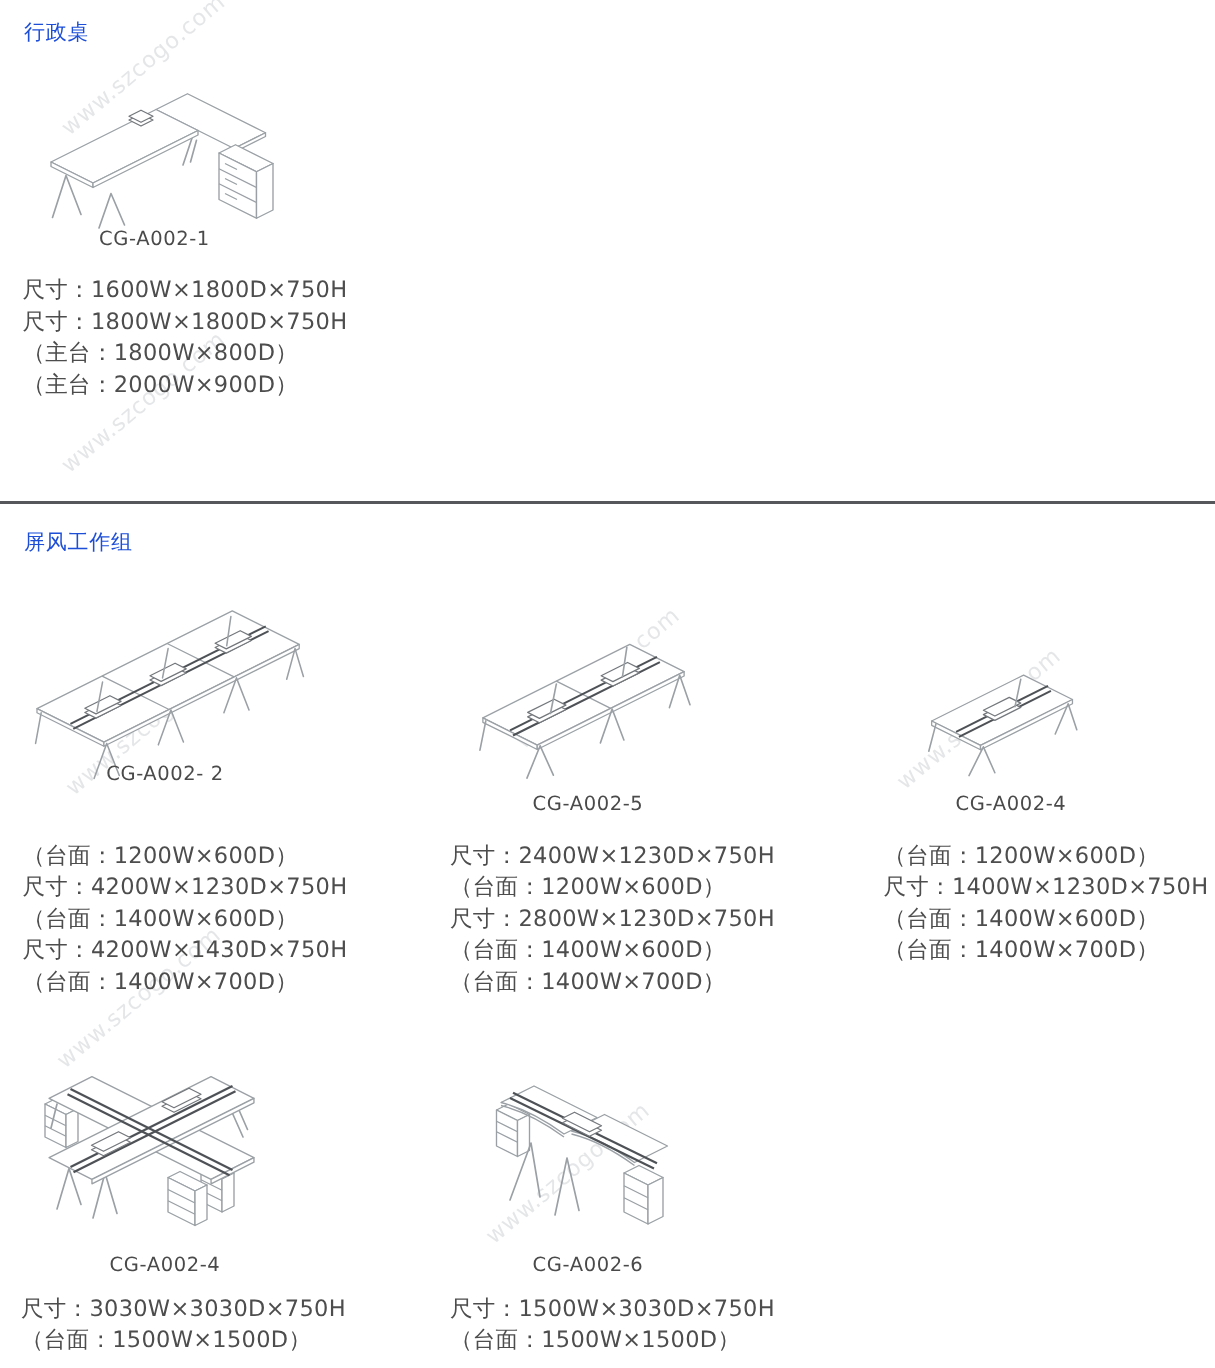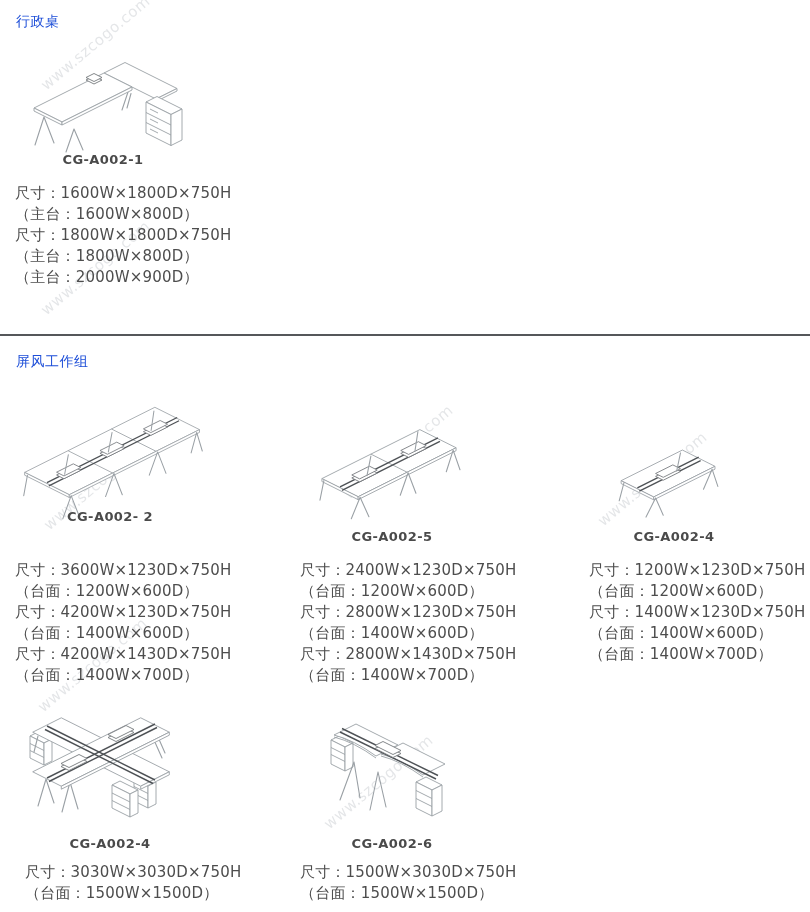--- a/index.html
+++ b/index.html
@@ -2,21 +2,21 @@
 <html><head>
 <meta charset="utf-8">
 <style>
   * { margin:0; padding:0; box-sizing:border-box; }
   html,body { background:#ffffff; }
   .page {
     position:relative; width:810px; height:912px; background:#fff; overflow:hidden;
     font-family:"DejaVu Sans","Liberation Sans",sans-serif; color:#4c4c4c;
   }
   .section-title { position:absolute; font-size:14px; color:#1d4ed8; letter-spacing:0.5px; }
-  .model-label { position:absolute; font-size:13px; color:#4a4a4a; text-align:center; letter-spacing:0.4px;font-weight:bold; }
+  .model-label { position:absolute; font-size:13px; color:#4a4a4a; text-align:center; letter-spacing:0.4px; }
   .specs { position:absolute; font-size:15px; line-height:21px; color:#4d4d4d; letter-spacing:0.2px; }
   .divider { position:absolute; left:0; width:810px; height:2px; background:#55575a; }
   .wm {
     position:absolute; font-size:15px; letter-spacing:0.6px; color:#cfd2d6; opacity:0.55;
     transform:rotate(-40deg); transform-origin:0 50%; white-space:nowrap; pointer-events:none;
   }
   svg.draw { position:absolute; overflow:visible; }
   .o   { fill:#ffffff; stroke:#9aa0a5; stroke-width:0.9; stroke-linejoin:round; }
   .l   { fill:none; stroke:#9aa0a5; stroke-width:0.9; }
   .sp  { fill:none; stroke:#4e5256; stroke-width:1.4; }
@@ -55,21 +55,20 @@
         <path class="o" d="M6 62 L6 65 L34 79 L34 76 Z"></path>
         <path class="o" d="M34 76 L104 41 L104 44 L34 79 Z"></path>
         <path class="g" d="M58 34 L66 30 L74 34 L66 38 Z"></path>
         <path class="g" d="M58 31.5 L66 27.5 L74 31.5 L66 35.5 Z"></path>
         <path class="leg" d="M16 71 L7 99 M16 71 L26 97"></path>
         <path class="leg" d="M46 83 L38 106 M46 83 L55 104"></path>
       </svg>
       <div class="model-label" style="left:28px;top:152px;width:150px">CG-A002-1</div>
       <div class="specs" style="left:15px;top:183px">
         <div>尺寸：1600W×1800D×750H</div>
-        <div>（主台：1600W×800D）</div>
         <div>尺寸：1800W×1800D×750H</div>
         <div>（主台：1800W×800D）</div>
         <div>（主台：2000W×900D）</div>
       </div>
     </div>
   </div>
 
   <div class="divider" style="top:334px"></div>
 
   <div>
@@ -93,21 +92,20 @@
         <path class="leg" d="M101 98 L92 123 M101 98 L110 121"></path>
         <path class="leg" d="M148 75 L139 100 M148 75 L157 98"></path>
         <path class="leg" d="M190 54 L184 76 M190 54 L196 74"></path>
         <path class="leg" d="M8 100 L4 122"></path>
         <path class="leg" d="M52 78 L48 99"></path>
         <path class="leg" d="M99 54 L95 75"></path>
         <path class="leg" d="M144 31 L141 52"></path>
       </svg>
       <div class="model-label" style="left:20px;top:509px;width:180px">CG-A002- 2</div>
       <div class="specs" style="left:15px;top:560px">
-        <div>尺寸：3600W×1230D×750H</div>
         <div>（台面：1200W×600D）</div>
         <div>尺寸：4200W×1230D×750H</div>
         <div>（台面：1400W×600D）</div>
         <div>尺寸：4200W×1430D×750H</div>
         <div>（台面：1400W×700D）</div>
       </div>
     </div>
 
     <div>
       <svg class="draw" style="left:318px;top:403px" width="142" height="113" viewBox="0 0 145 115">
@@ -127,42 +125,40 @@
         <path class="leg" d="M6 79 L2 99"></path>
         <path class="leg" d="M54 54 L50 74"></path>
         <path class="leg" d="M102 29 L99 49"></path>
       </svg>
       <div class="model-label" style="left:317px;top:529px;width:150px">CG-A002-5</div>
       <div class="specs" style="left:300px;top:560px">
         <div>尺寸：2400W×1230D×750H</div>
         <div>（台面：1200W×600D）</div>
         <div>尺寸：2800W×1230D×750H</div>
         <div>（台面：1400W×600D）</div>
-        <div>尺寸：2800W×1430D×750H</div>
         <div>（台面：1400W×700D）</div>
       </div>
     </div>
 
     <div>
       <svg class="draw" style="left:617px;top:428px" width="104" height="91" viewBox="0 0 108 95">
         <path class="o" d="M4 55 L68 23 L102 40 L38 72 Z"></path>
         <path class="o" d="M4 55 L4 58 L38 75 L38 72 Z"></path>
         <path class="o" d="M38 72 L102 40 L102 43 L38 75 Z"></path>
         <path class="sp" d="M21 62.5 L85 30.5"></path>
         <path class="sp" d="M23 66 L87 34"></path>
         <path class="g" d="M40 50.5 L58 41.5 L66 45.5 L48 54.5 Z"></path>
         <path class="g" d="M40 47.5 L58 38.5 L66 42.5 L48 51.5 Z"></path>
         <path class="leg" d="M40 73 L30 93 M40 73 L48 91"></path>
         <path class="leg" d="M99 43 L90 64 M99 43 L105 61"></path>
         <path class="leg" d="M7 57 L2 76"></path>
         <path class="leg" d="M66 26 L62 45"></path>
       </svg>
       <div class="model-label" style="left:599px;top:529px;width:150px">CG-A002-4</div>
       <div class="specs" style="left:589px;top:560px">
-        <div>尺寸：1200W×1230D×750H</div>
         <div>（台面：1200W×600D）</div>
         <div>尺寸：1400W×1230D×750H</div>
         <div>（台面：1400W×600D）</div>
         <div>（台面：1400W×700D）</div>
       </div>
     </div>
 
     <div>
       <svg class="draw" style="left:26px;top:690px" width="152" height="140" viewBox="0 0 152 140">
 
@@ -191,21 +187,21 @@
         <path class="sp" d="M21 88 L129 34"></path>
         <path class="sp" d="M23 91.5 L131 37.5"></path>
         <path class="sp" d="M21 36 L129 90"></path>
         <path class="sp" d="M19 39.5 L127 93.5"></path>
         <path class="g" d="M82 47.5 L100 38.5 L108 42.5 L90 51.5 Z"></path>
         <path class="g" d="M82 44.5 L100 35.5 L108 39.5 L90 48.5 Z"></path>
         <path class="g" d="M35 76.5 L53 67.5 L61 71.5 L43 80.5 Z"></path>
         <path class="g" d="M35 73.5 L53 64.5 L61 68.5 L43 77.5 Z"></path>
       </svg>
       <div class="model-label" style="left:20px;top:836px;width:180px">CG-A002-4</div>
-      <div class="specs" style="left:25px;top:862px">
+      <div class="specs" style="left:14px;top:862px">
         <div>尺寸：3030W×3030D×750H</div>
         <div>（台面：1500W×1500D）</div>
       </div>
     </div>
 
     <div>
       <svg class="draw" style="left:326px;top:702px" width="132" height="117" viewBox="0 0 132 117">
 
         <path class="o" d="M5 38 L13 34 L27 41 L19 45 Z"></path>
         <path class="o" d="M5 38 L5 62 L19 69 L19 45 Z"></path>

